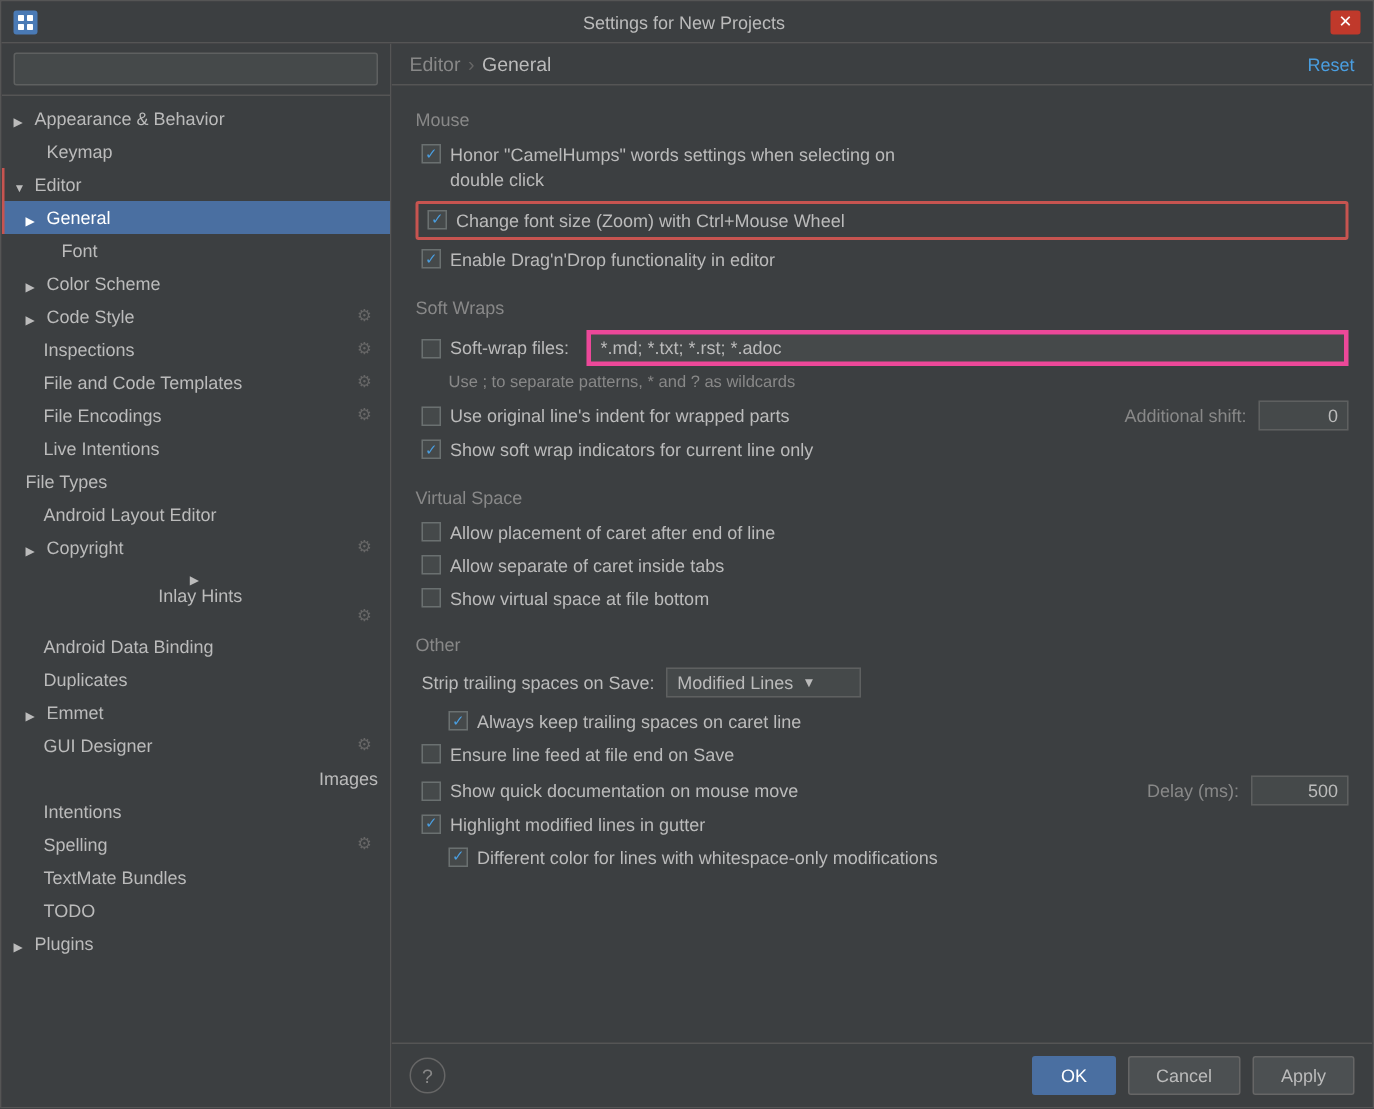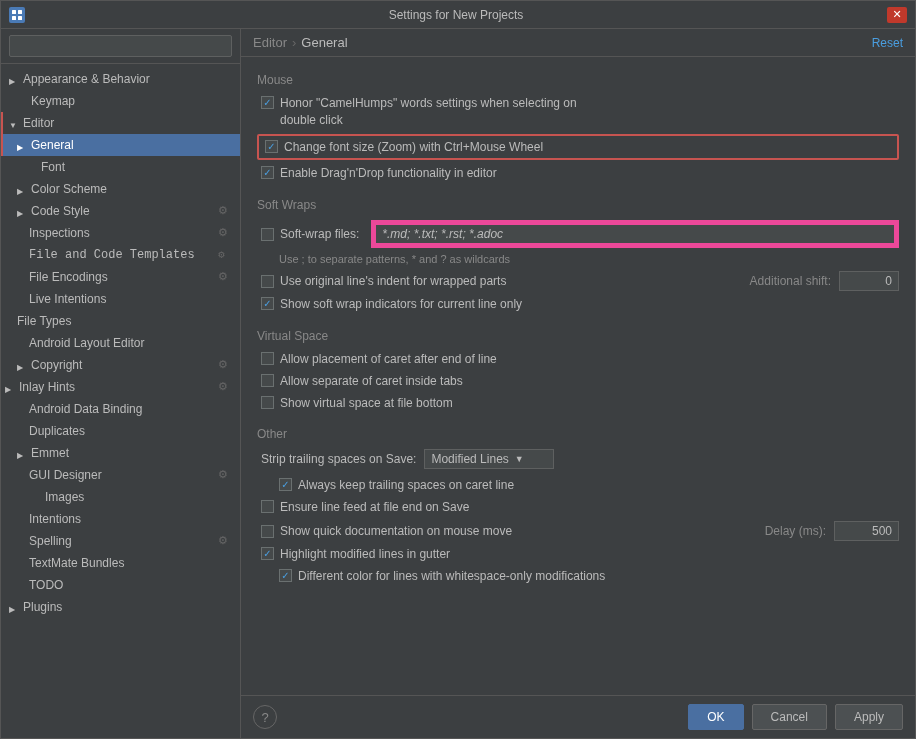--- a/index.html
+++ b/index.html
@@ -68,21 +68,21 @@
     }
 
     .content {
       display: flex;
       flex: 1;
       overflow: hidden;
     }
 
     
     .sidebar {
-      width: 240px;
+      width: 260px;
       background: #3c3f41;
       border-right: 1px solid #555;
       display: flex;
       flex-direction: column;
       flex-shrink: 0;
       overflow-y: auto;
     }
 
     .search-box {
       padding: 6px 8px;
@@ -260,26 +260,25 @@
     .soft-wrap-row {
       display: flex;
       align-items: center;
       margin-bottom: 5px;
       padding-left: 4px;
     }
 
     .soft-wrap-input {
       flex: 1;
       background: #45494a;
-      border: 5px solid #ec4899;
+      border: 3px solid #ec4899;
       color: #bbbbbb;
       padding: 2px 6px;
       font-size: 12px;
       margin-left: 6px;
-      font-style: italic;
     }
 
     .hint-text {
       color: #888;
       font-size: 11px;
       padding-left: 22px;
       margin-bottom: 6px;
     }
 
     .row-with-label {
@@ -481,21 +480,21 @@
           <span class="arrow arrow-right"></span>
           <span class="tree-label">Code Style</span>
           <span class="settings-icon">⚙</span>
         </div>
 
         <div class="tree-item" style="padding-left:28px;">
           <span class="tree-label">Inspections</span>
           <span class="settings-icon">⚙</span>
         </div>
 
-        <div class="tree-item" style="padding-left:28px;font-family:Liberation Mono, monospace;">
+        <div class="tree-item" style="padding-left:28px;">
           <span class="tree-label">File and Code Templates</span>
           <span class="settings-icon">⚙</span>
         </div>
 
         <div class="tree-item" style="padding-left:28px;">
           <span class="tree-label">File Encodings</span>
           <span class="settings-icon">⚙</span>
         </div>
 
         <div class="tree-item" style="padding-left:28px;">
@@ -509,21 +508,21 @@
         <div class="tree-item" style="padding-left:28px;">
           <span class="tree-label">Android Layout Editor</span>
         </div>
 
         <div class="tree-item" style="padding-left:16px;">
           <span class="arrow arrow-right"></span>
           <span class="tree-label">Copyright</span>
           <span class="settings-icon">⚙</span>
         </div>
 
-        <div class="tree-item" style="padding-left:4px;">
+        <div class="tree-item" style="padding-left:14px;flex-direction:column;">
           <span class="arrow arrow-right"></span>
           <span class="tree-label">Inlay Hints</span>
           <span class="settings-icon">⚙</span>
         </div>
 
         <div class="tree-item" style="padding-left:28px;">
           <span class="tree-label">Android Data Binding</span>
         </div>
 
         <div class="tree-item" style="padding-left:28px;">
@@ -533,21 +532,21 @@
         <div class="tree-item" style="padding-left:16px;">
           <span class="arrow arrow-right"></span>
           <span class="tree-label">Emmet</span>
         </div>
 
         <div class="tree-item" style="padding-left:28px;">
           <span class="tree-label">GUI Designer</span>
           <span class="settings-icon">⚙</span>
         </div>
 
-        <div class="tree-item" style="padding-left:44px;">
+        <div class="tree-item" style="padding-left:24px;text-align:right;">
           <span class="tree-label">Images</span>
         </div>
 
         <div class="tree-item" style="padding-left:28px;">
           <span class="tree-label">Intentions</span>
         </div>
 
         <div class="tree-item" style="padding-left:28px;">
           <span class="tree-label">Spelling</span>
           <span class="settings-icon">⚙</span>

